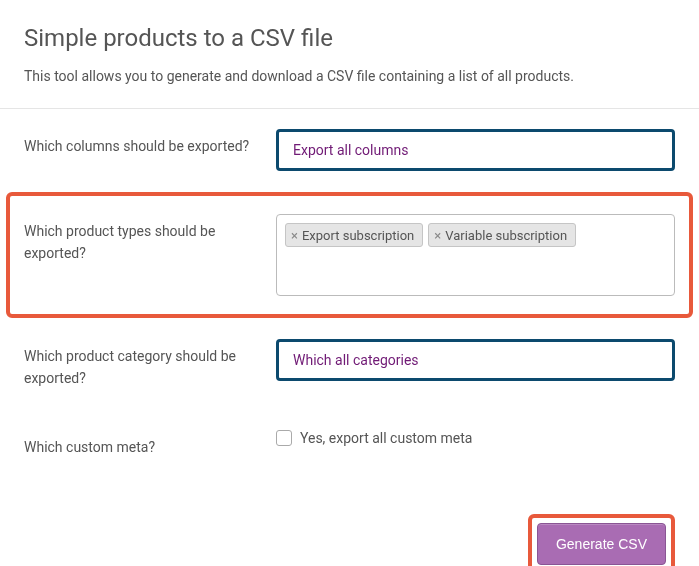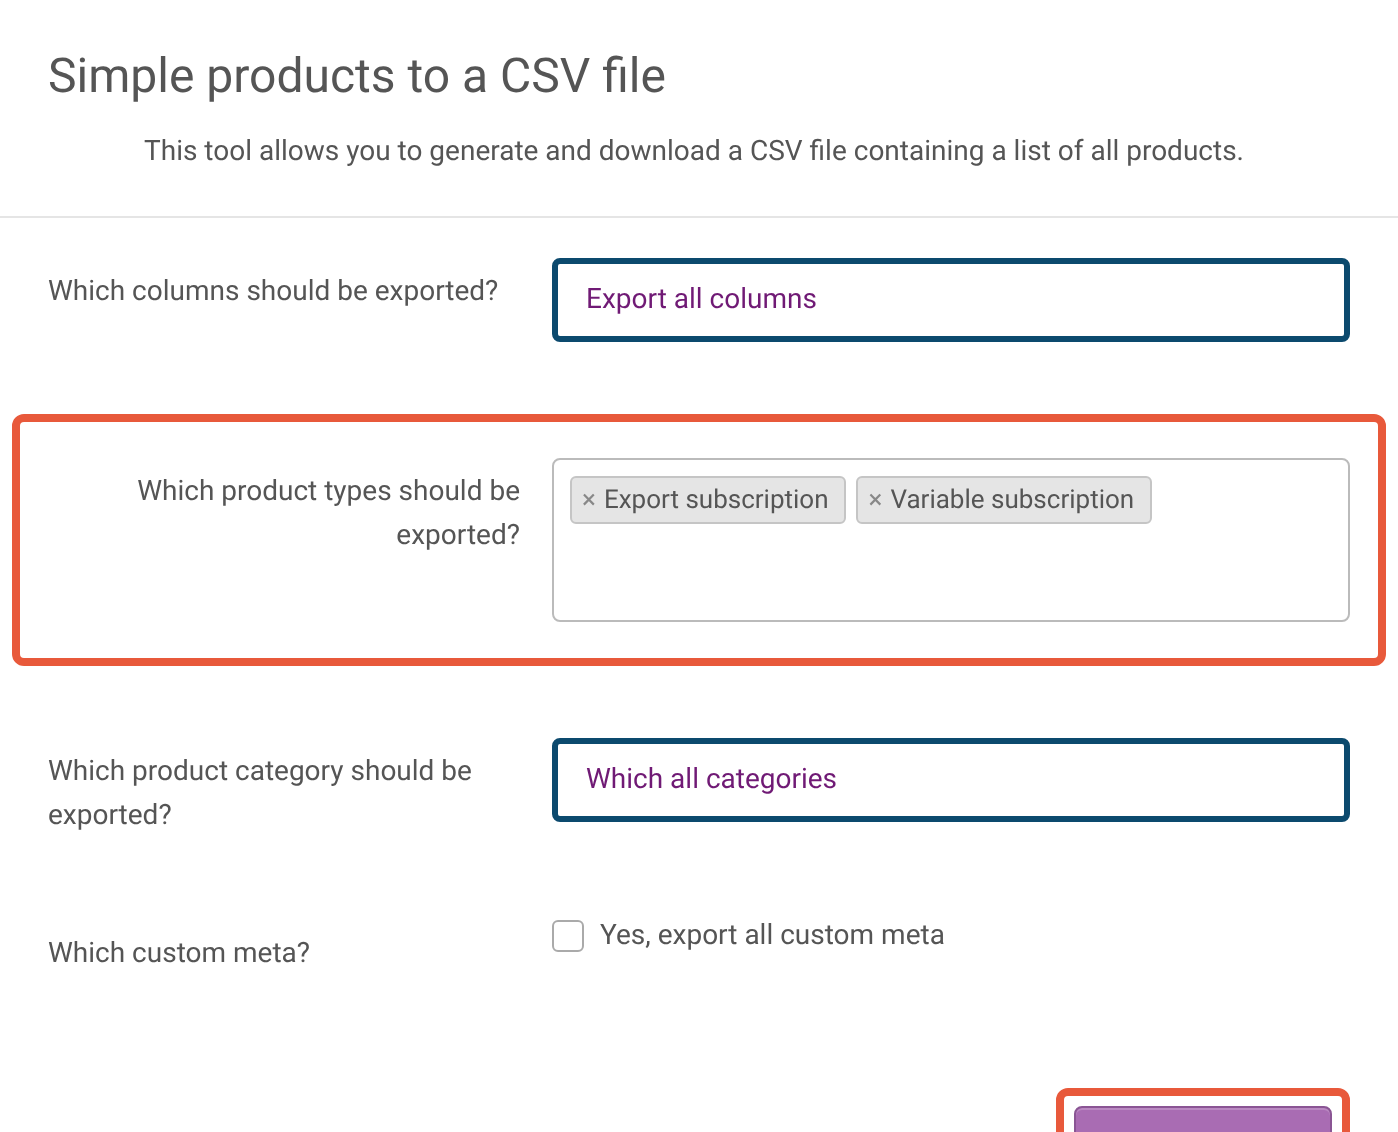--- a/index.html
+++ b/index.html
@@ -21,21 +21,20 @@
     .page-title {
       font-size: 24px;
       font-weight: 400;
       color: #555;
       margin-bottom: 16px;
     }
     .page-description {
       font-size: 14px;
       color: #555;
       margin-bottom: 24px;
-      margin-left: 48px;
     }
     .divider {
       border: none;
       border-top: 1px solid #e5e5e5;
       margin: 0 -24px 0 -24px;
     }
     .form-row {
       display: flex;
       align-items: flex-start;
       padding: 20px 0;
@@ -88,23 +87,22 @@
     .tag-close {
       font-size: 13px;
       color: #888;
       margin-right: 4px;
       cursor: pointer;
       font-weight: normal;
     }
     .highlight-row {
       border: 4px solid #e8593b;
       border-radius: 6px;
-      margin: 16px -18px;
+      margin: 1px -18px;
       padding: 18px 14px;
-      text-align: right;
     }
     .checkbox-row {
       display: flex;
       align-items: flex-start;
       gap: 8px;
     }
     .checkbox {
       width: 16px;
       height: 16px;
       border: 1px solid #aaa;

